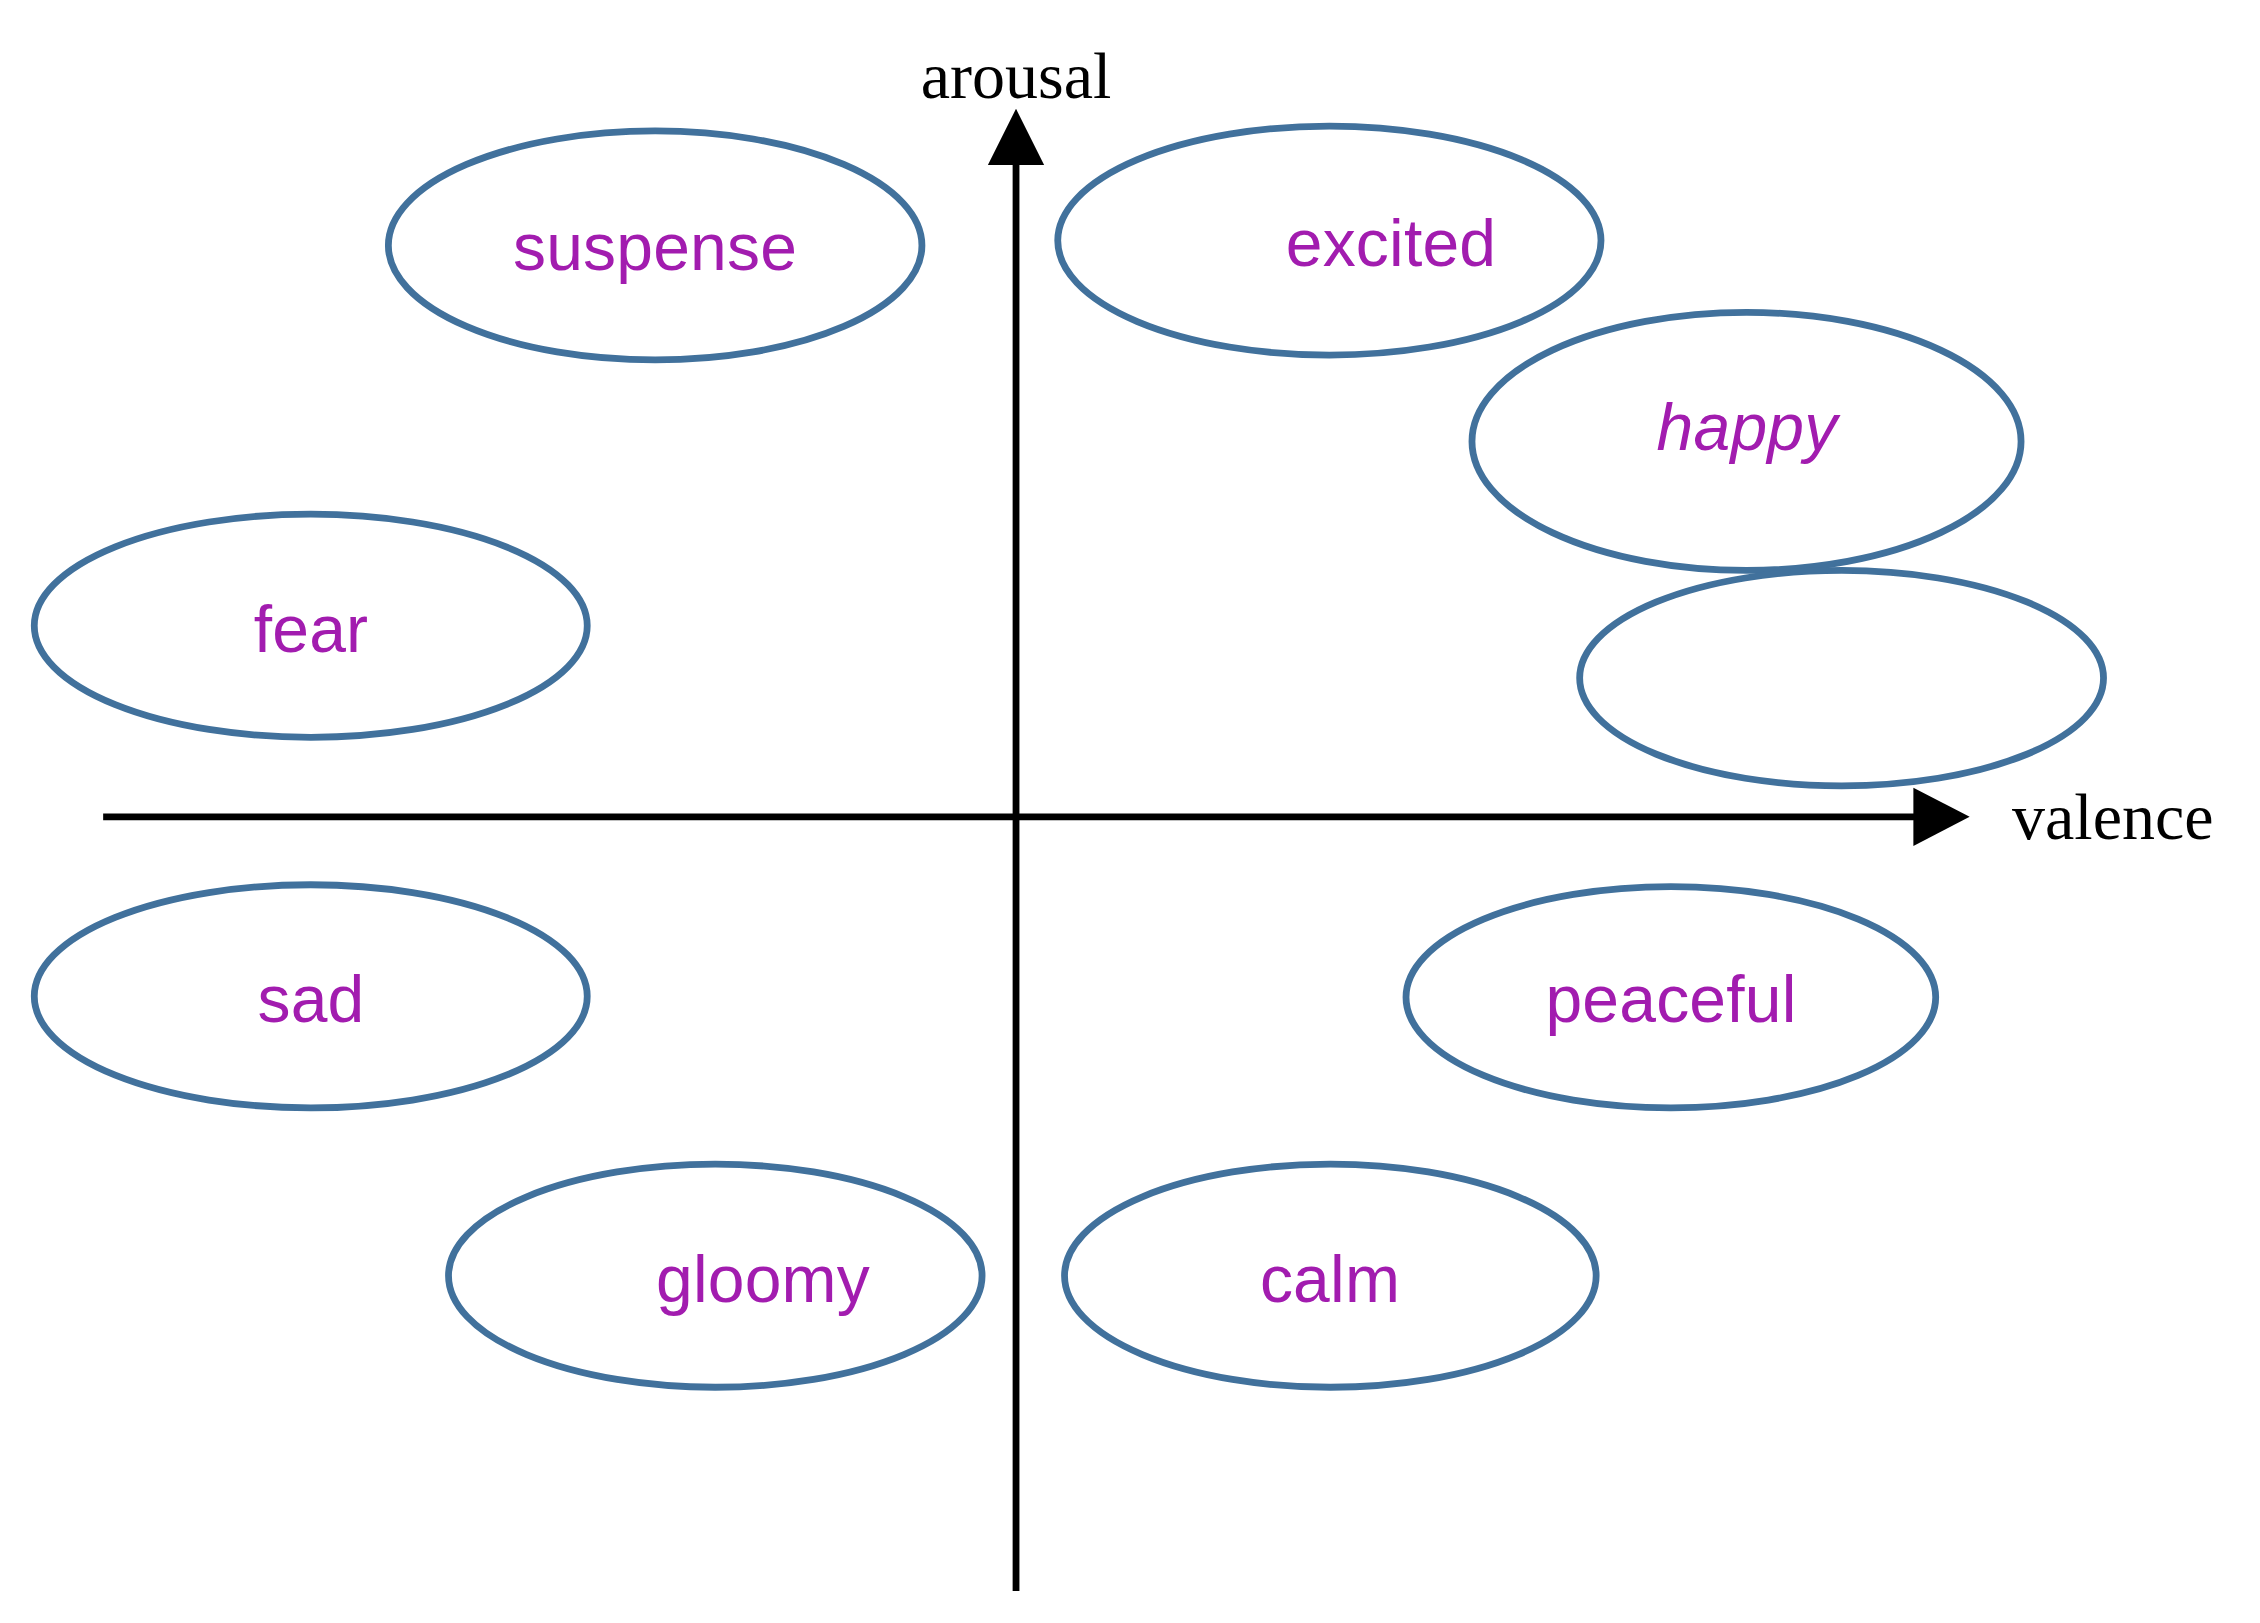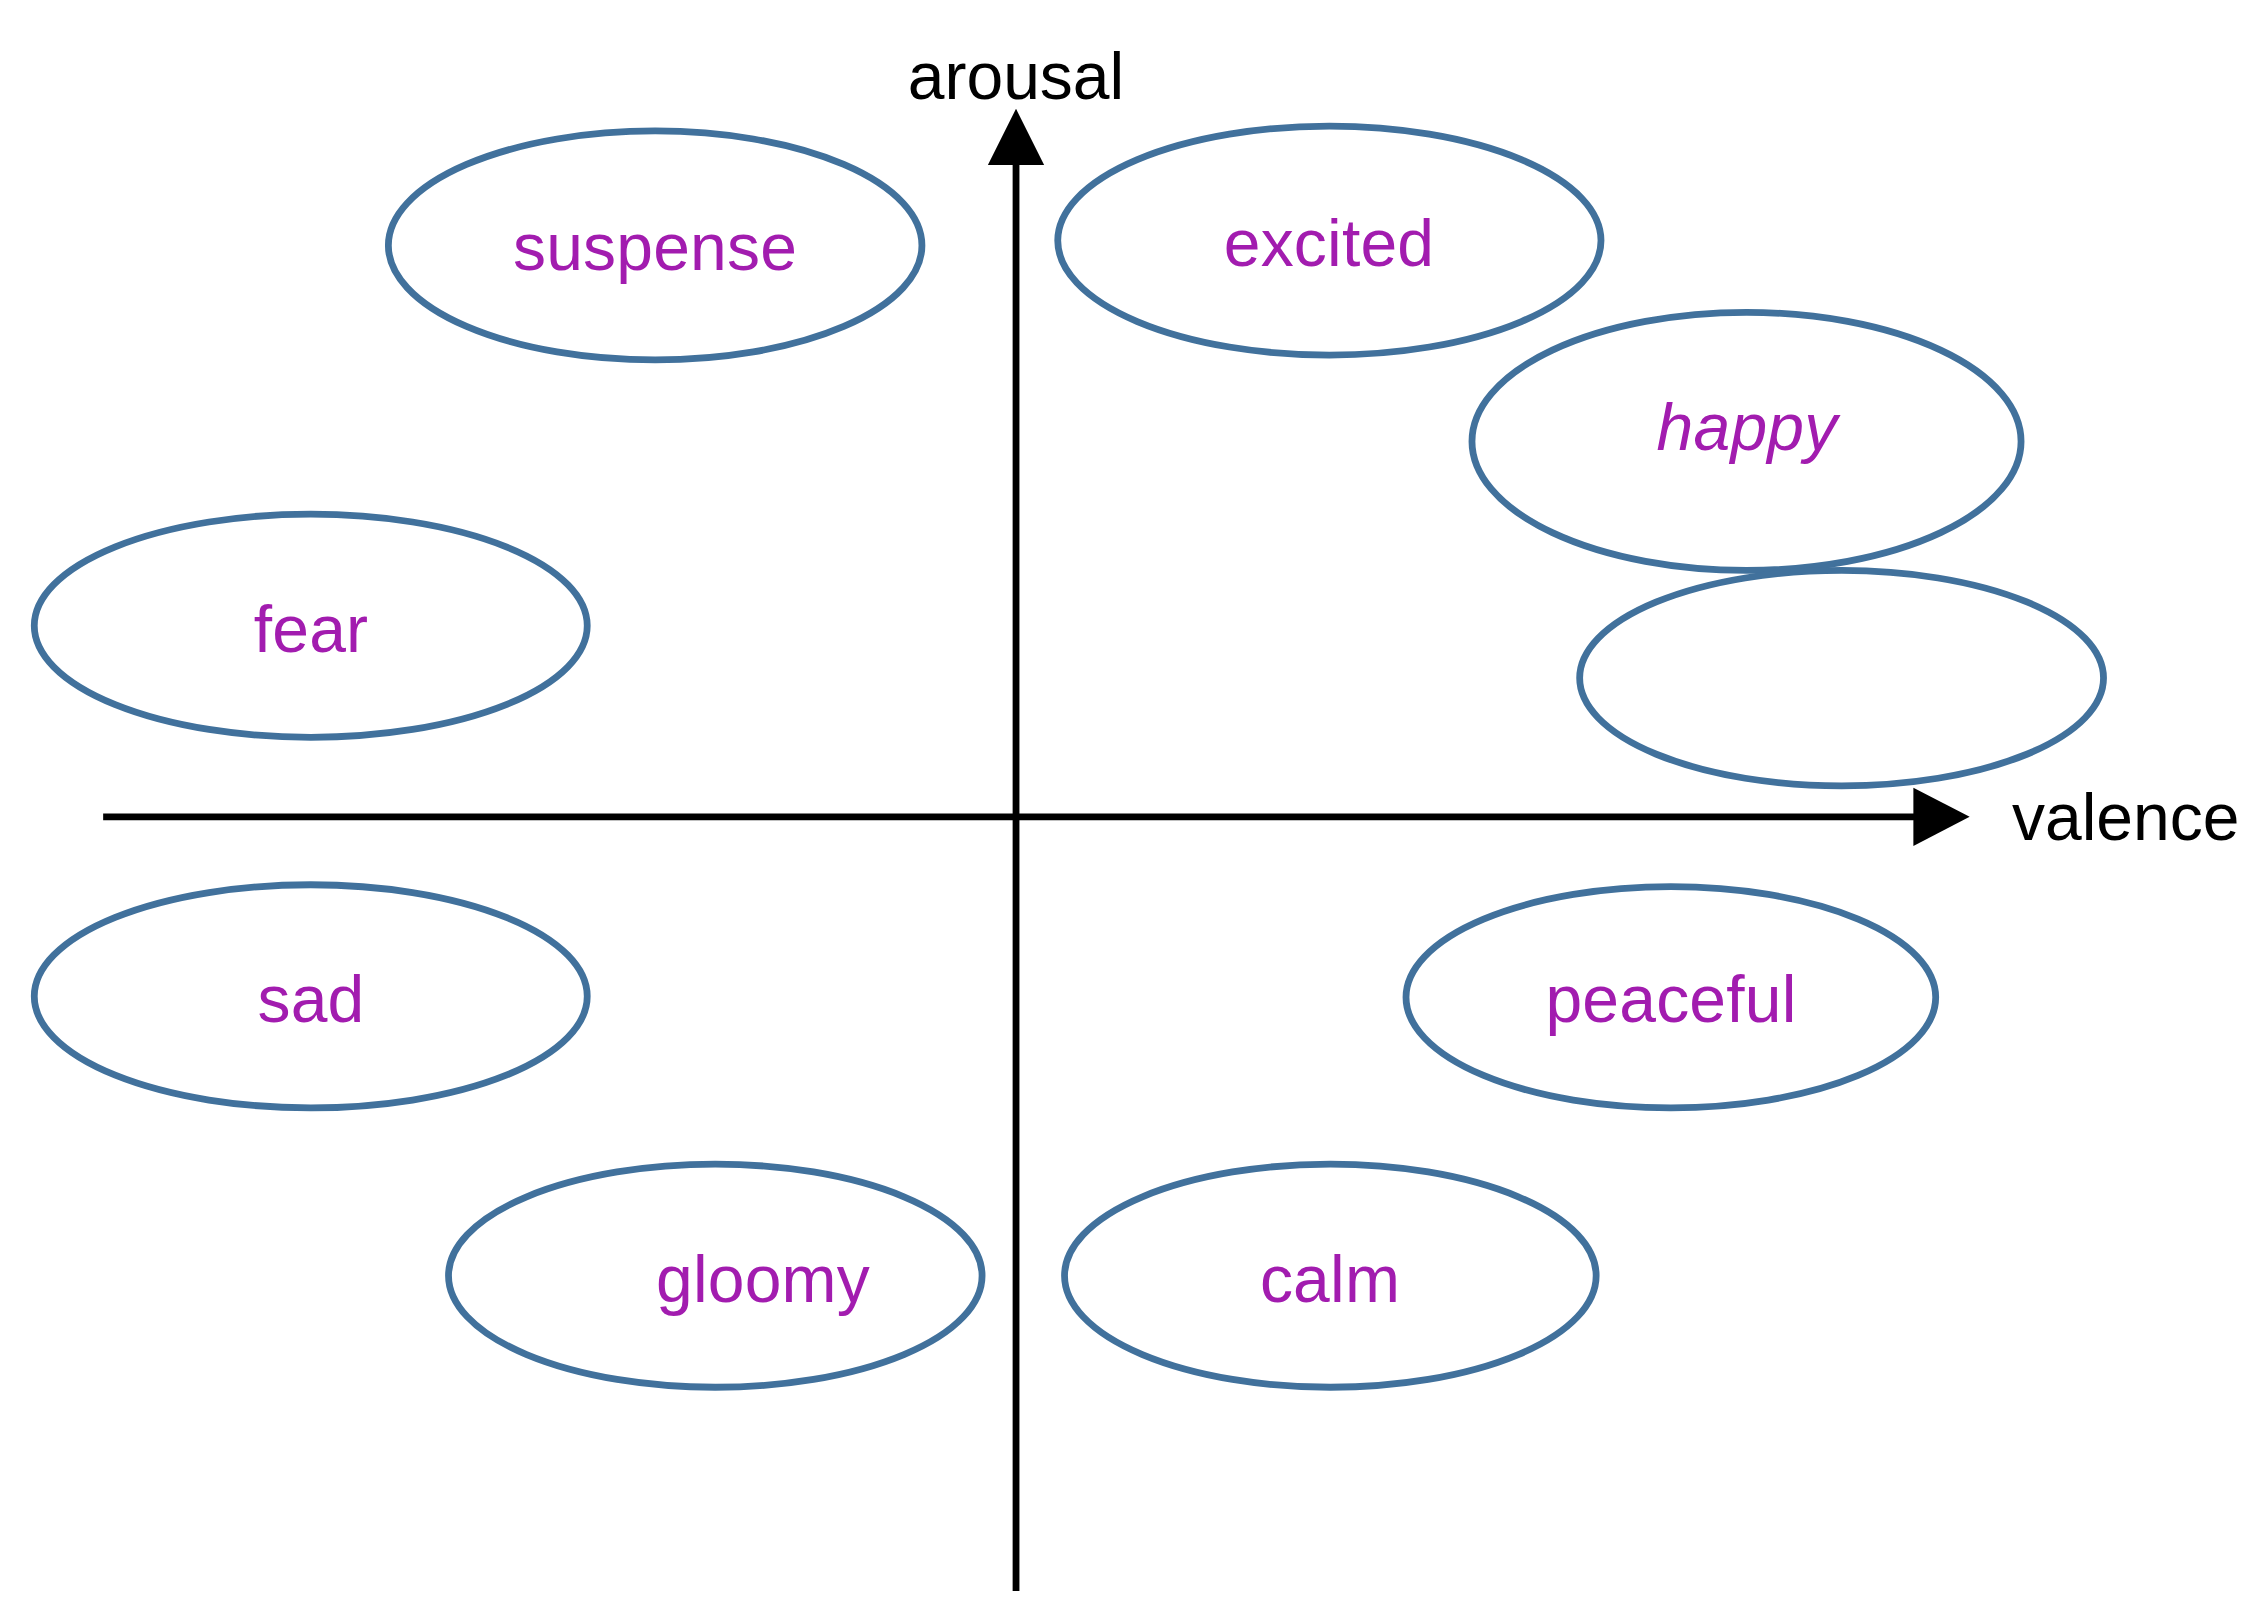--- a/index.html
+++ b/index.html
@@ -47,21 +47,21 @@
     font-family: "Liberation Sans", sans-serif;
     font-size: 66px;
     font-weight: 400;
     color: #a21caf;
     white-space: nowrap;
     line-height: 1;
     letter-spacing: 0.2px;
   }
   .axis-label {
     position: absolute;
-    font-family: Liberation Sans, sans-serif;
+    font-family: Liberation Serif, serif;
     font-size: 66px;
     font-weight: 400;
     color: #000000;
     white-space: nowrap;
     line-height: 1;
   }
   #axis-label-arousal {
     left: 1016px;
     top: 43px;
     transform: translate(-50%, 0);
@@ -96,21 +96,21 @@
     <ellipse class="ellipse-shape" id="ellipse-gloomy" cx="737" cy="1315" rx="275" ry="115" style="stroke: rgb(65, 113, 156); fill: rgb(255, 255, 255);"></ellipse>
     <ellipse class="ellipse-shape" id="ellipse-calm" cx="1371" cy="1315" rx="274" ry="115" style="stroke: rgb(65, 113, 156); fill: rgb(255, 255, 255);"></ellipse>
   </svg>
 
   <div class="axis-label" id="axis-label-arousal">arousal</div>
 
   <div class="axis-label" id="axis-label-valence">valence</div>
 
   <div class="node-label" style="left:655px;  top:247px;">suspense</div>
 
-  <div class="node-label" style="left:1329px; top:243px;text-align:center;">excited</div>
+  <div class="node-label" style="left:1391px; top:243px;text-align:center;">excited</div>
 
   <div class="node-label" style="left:1747px; top:427px;font-style:italic;">happy</div>
 
 
   <div class="node-label" style="left:311px;  top:629px;">fear</div>
 
   <div class="node-label" style="left:311px;  top:999px;">sad</div>
 
   <div class="node-label" style="left:1671px; top:999px;">peaceful</div>
 

